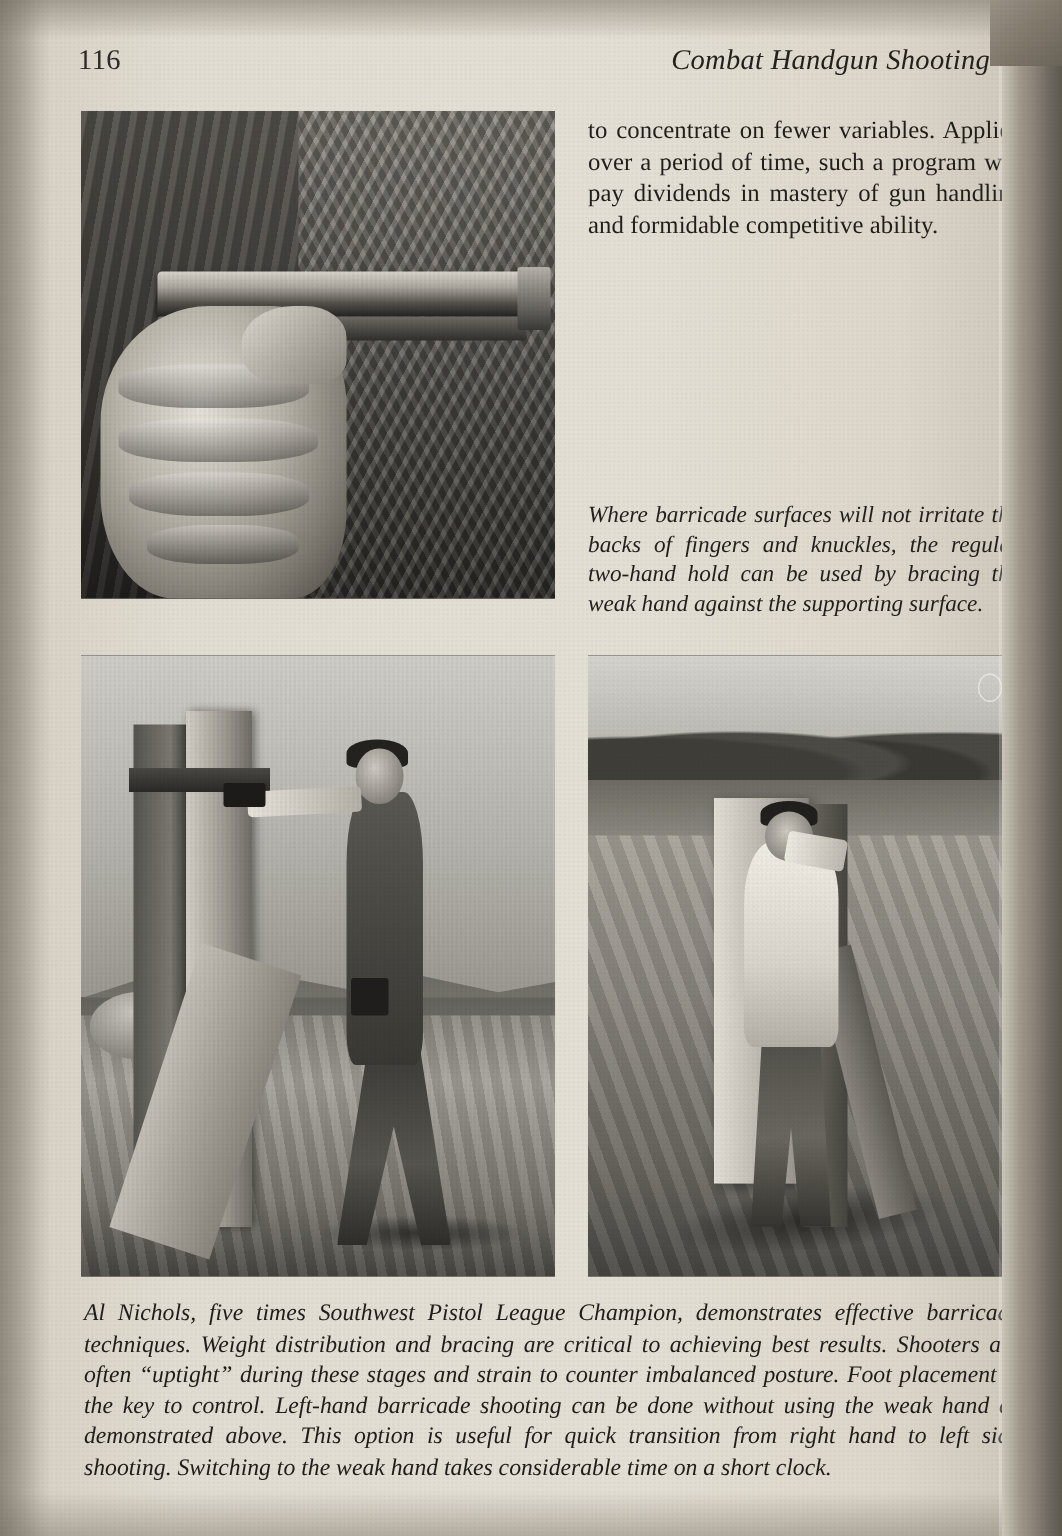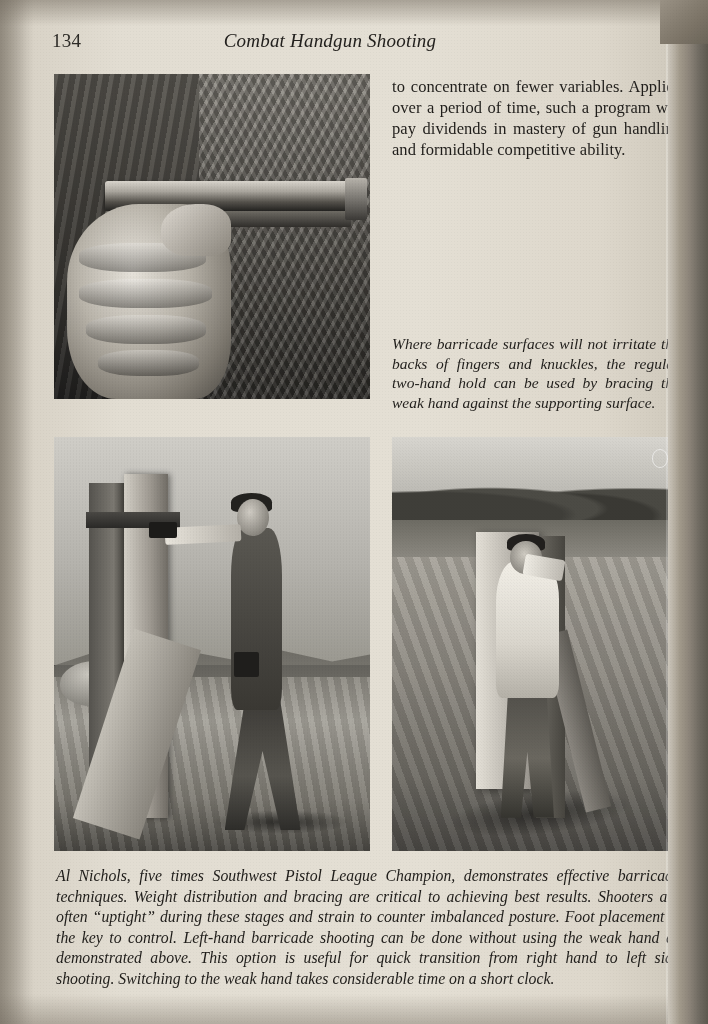--- a/index.html
+++ b/index.html
@@ -72,21 +72,21 @@
     top: 30px;
     font-size: 19px;
     color: #2c2a26;
     letter-spacing: 0.3px;
   }
   .running-head {
     position: absolute;
     left: 0;
     top: 30px;
     width: 660px;
-    text-align: center;
+    text-align: right;
     font-style: italic;
     font-size: 19px;
     color: #23211e;
     letter-spacing: 0.2px;
   }
 
   
   .photo {
     position: absolute;
     background: #2b2b2b;
@@ -357,21 +357,21 @@
     opacity:.55;
   }
 </style>
 </head>
 <body>
 
 <div id="page">
 
   <div class="paper"></div>
 
-  <div class="folio">134</div>
+  <div class="folio">116</div>
   <div class="running-head">Combat Handgun Shooting</div>
 
   <div class="photo" id="photo-top-left">
     <div class="p1-bg"></div>
     <div class="p1-bark-left"></div>
     <div class="p1-bark"></div>
     <div class="p1-slide"></div>
     <div class="p1-slide2"></div>
     <div class="p1-muzzle"></div>
     <div class="p1-hand"></div>

